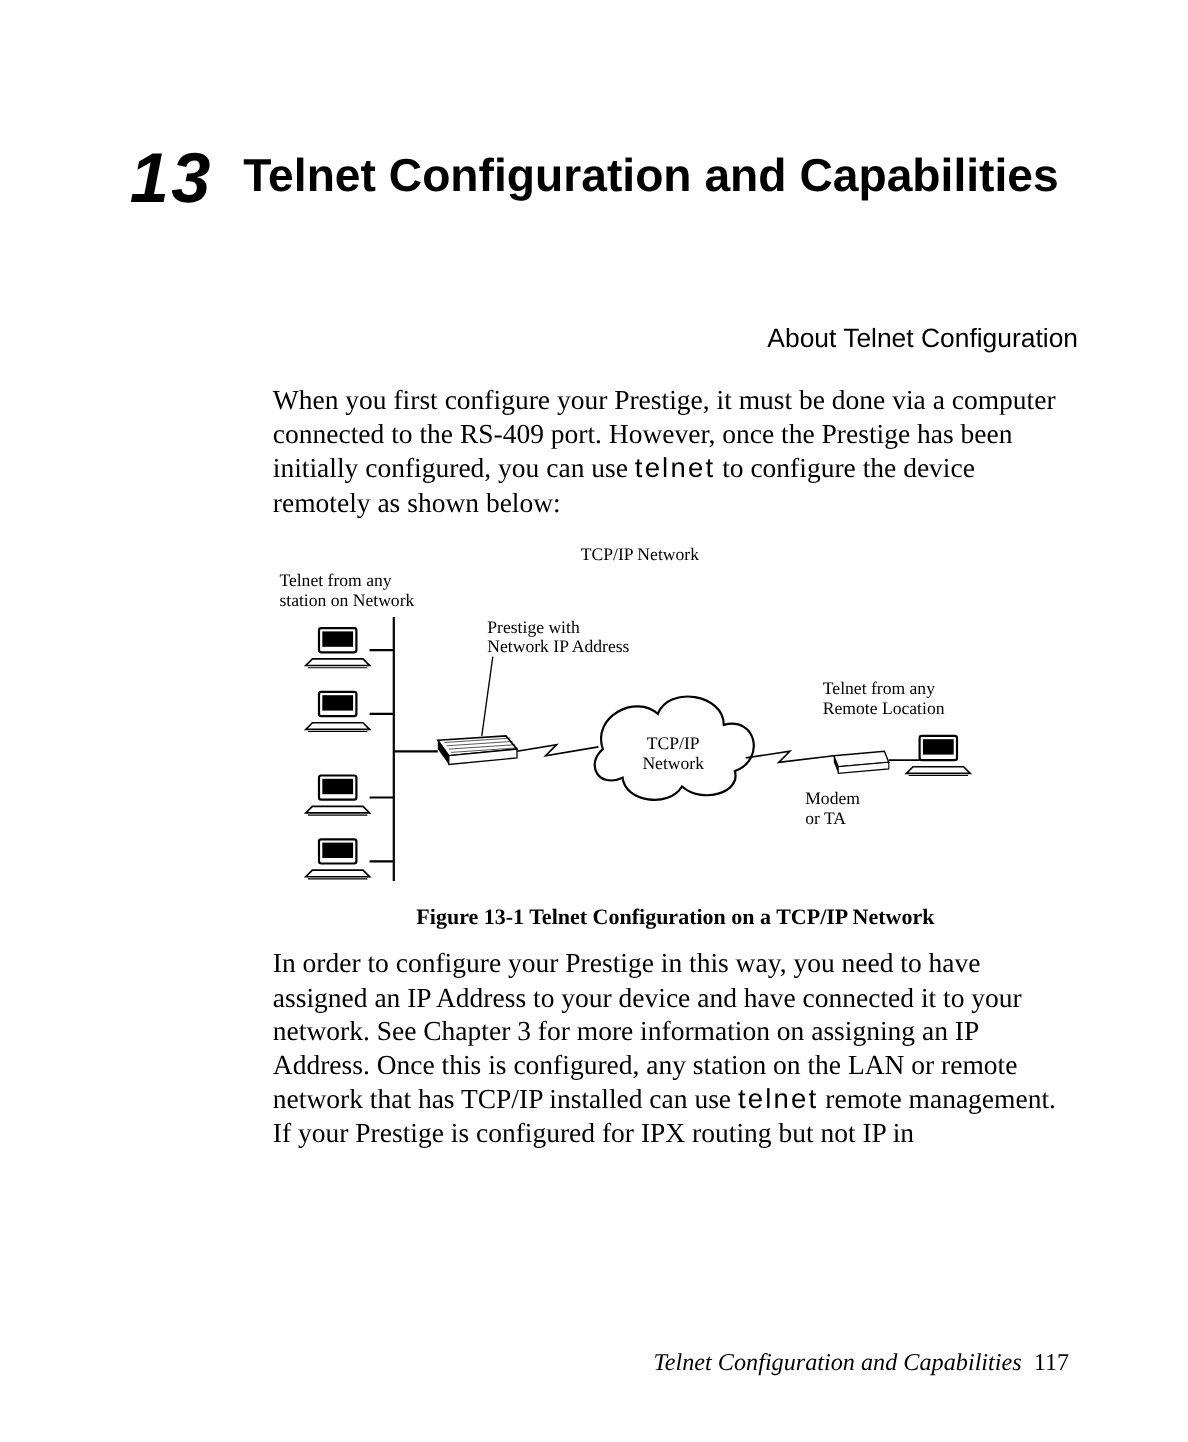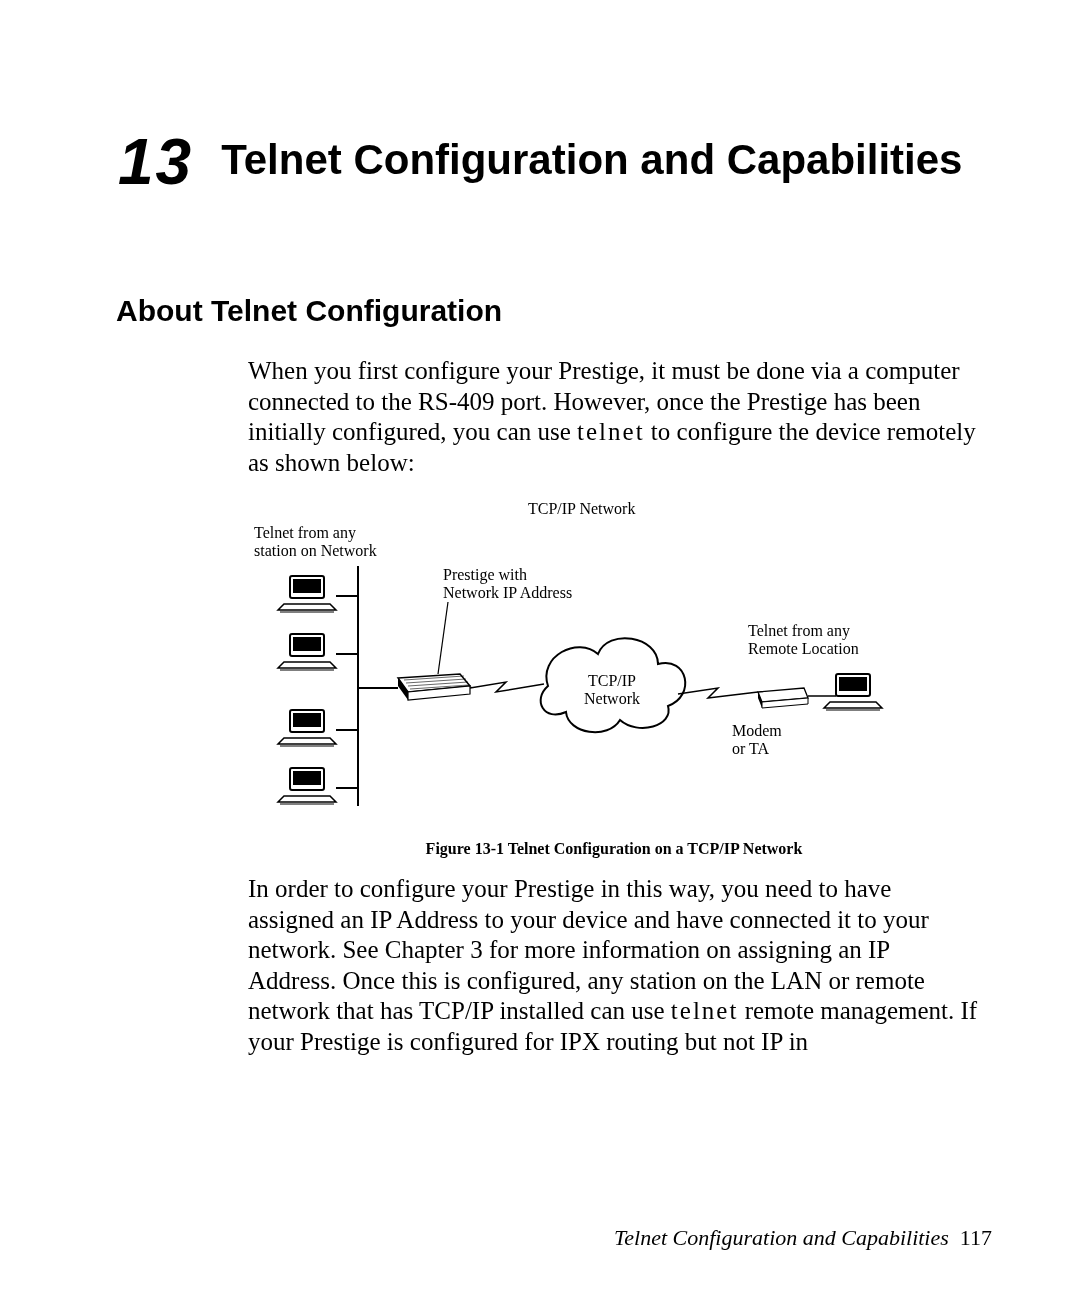--- a/index.html
+++ b/index.html
@@ -34,60 +34,61 @@
   }
   .chapter-title {
     font-family: Arial, "Helvetica Neue", Helvetica, sans-serif;
     font-weight: 700;
     font-size: 42px;
     line-height: 1.25;
     margin-top: 4px;
   }
   .section-heading {
     font-family: Arial, "Helvetica Neue", Helvetica, sans-serif;
-    font-weight: 700;
-    font-size: 30px;
+    font-weight: 400;
+    font-size: 24px;
     margin-bottom: 28px;
     padding-left: 6px;
+    text-align: right;
   }
   .body-para {
     font-size: 25px;
     line-height: 1.22;
     margin: 0 0 18px 0;
     padding-left: 138px;
   }
   .mono {
-    font-family: Liberation Serif, serif;
+    font-family: Liberation Sans, sans-serif;
     letter-spacing: 2px;
   }
   .figure-wrap {
     padding-left: 138px;
     margin-top: 1px;
     margin-bottom: 8px;
   }
   .figure-svg {
     width: 640px;
     height: 320px;
     display: block;
   }
   .figure-caption {
     font-family: "Times New Roman", Times, serif;
     font-weight: 700;
-    font-size: 16px;
+    font-size: 20px;
     text-align: center;
-    margin: 24px 0 16px 0;
+    margin: 12px 0 16px 0;
     padding-left: 138px;
   }
   .footer {
     text-align: right;
     font-style: italic;
     font-size: 22px;
     position: absolute;
     bottom: 60px;
-    right: 88px;
+    right: 108px;
   }
   .footer .pagenum {
     font-style: normal;
   }
   
   .svg-label {
     font-family: "Times New Roman", Times, serif;
     font-size: 16px;
   }
 </style>

